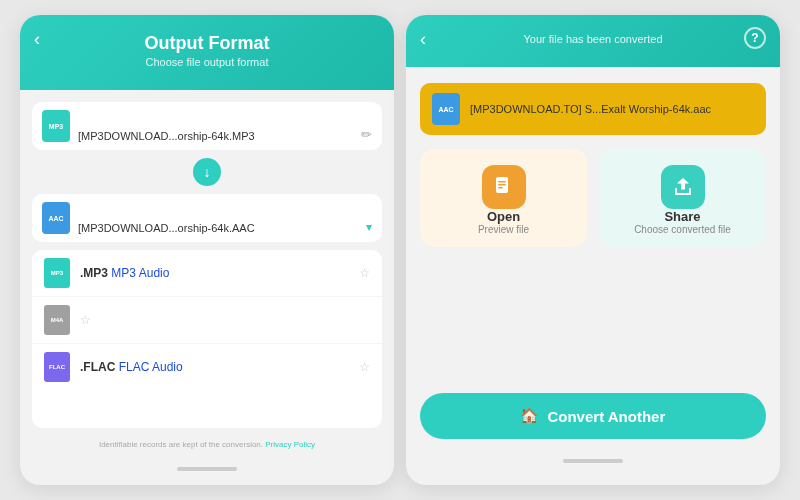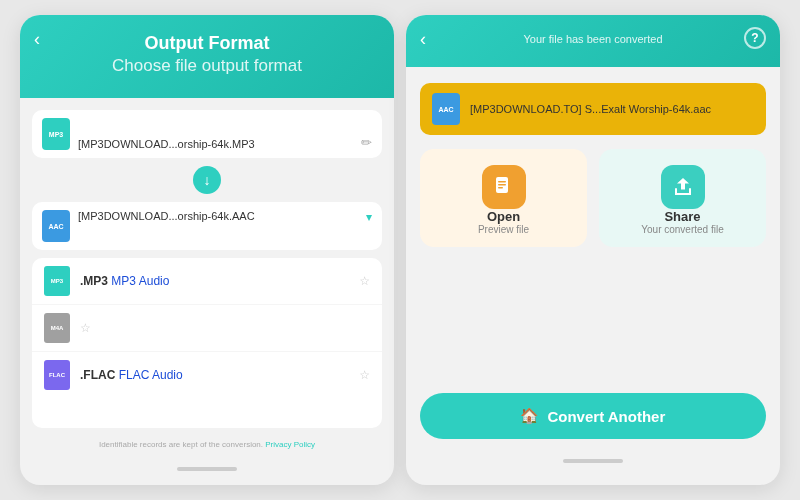--- a/index.html
+++ b/index.html
@@ -44,21 +44,21 @@
       cursor: pointer;
     }
     .panel-header h2 {
       color: white;
       font-size: 18px;
       font-weight: 700;
       margin-bottom: 2px;
     }
     .panel-header p {
       color: rgba(255,255,255,0.85);
-      font-size: 17px;
+      font-size: 11px;
     }
     .panel-body {
       flex: 1;
       padding: 12px 12px 8px;
       overflow: hidden;
       display: flex;
       flex-direction: column;
       gap: 8px;
     }
     
@@ -111,21 +111,21 @@
       align-items: center;
       justify-content: center;
       color: white;
       font-size: 14px;
     }
     .output-row {
       background: white;
       border-radius: 10px;
       padding: 8px 10px;
       display: flex;
-      align-items: flex-start;
+      align-items: flex-end;
       gap: 8px;
     }
     .output-row .dropdown-arrow {
       color: #2ecfc0;
       font-size: 12px;
     }
     
     .format-list {
       background: white;
       border-radius: 10px;
@@ -418,21 +418,21 @@
           <span class="action-subtitle">Preview file</span>
         </div>
         <div class="action-card share">
           <div class="action-icon" style="background:#3bcfc0; color:white; font-size:22px;">
             <svg width="24" height="24" viewBox="0 0 24 24" fill="white">
               <path d="M18 8.5L12 3L6 8.5h4v6h4v-6z"></path>
               <path d="M5 14v5h14v-5" stroke="white" stroke-width="2" fill="none" stroke-linecap="round"></path>
             </svg>
           </div>
           <span class="action-title">Share</span>
-          <span class="action-subtitle">Your converted file</span>
+          <span class="action-subtitle">Choose converted file</span>
         </div>
       </div>
       <div class="spacer"></div>
 
       <button class="convert-another-btn">
         <span>🏠</span>
         <span>Convert Another</span>
       </button>
       <div class="home-indicator-right">
         <div class="home-bar"></div>

